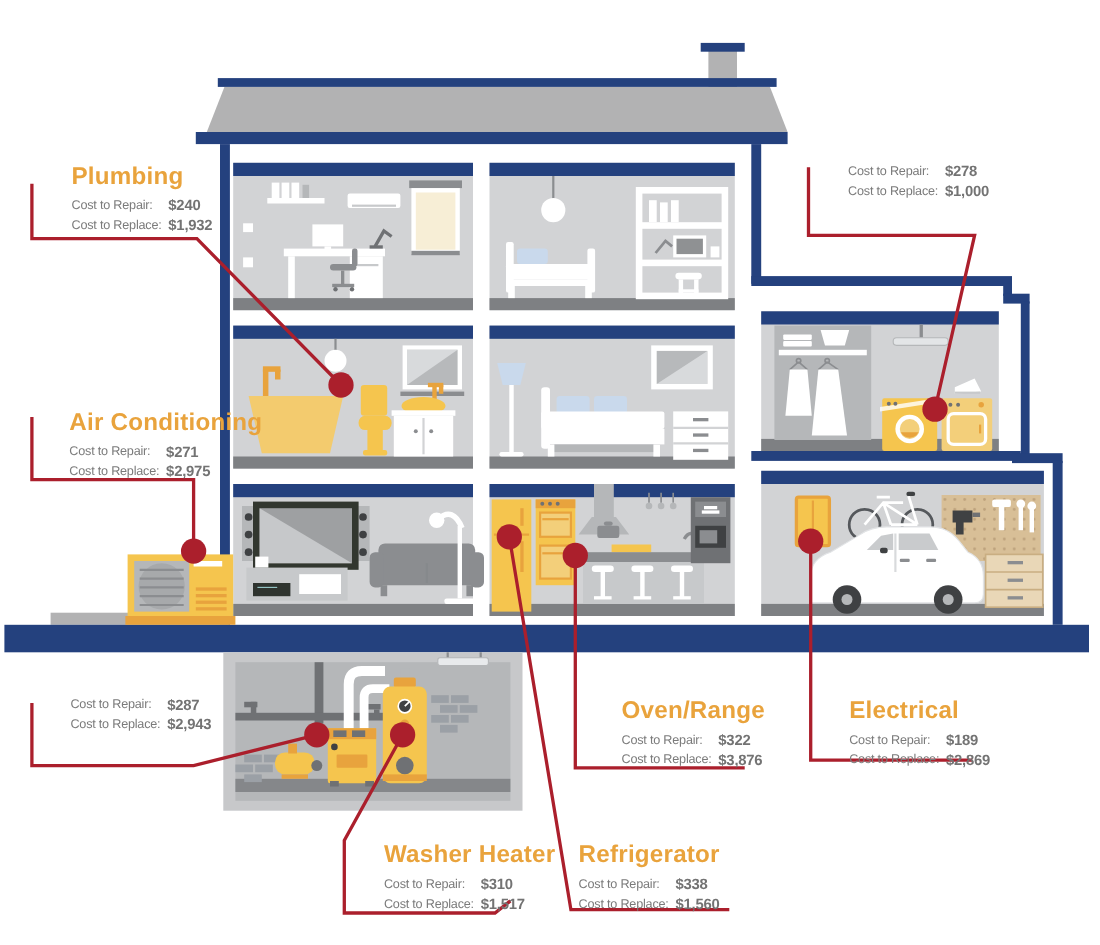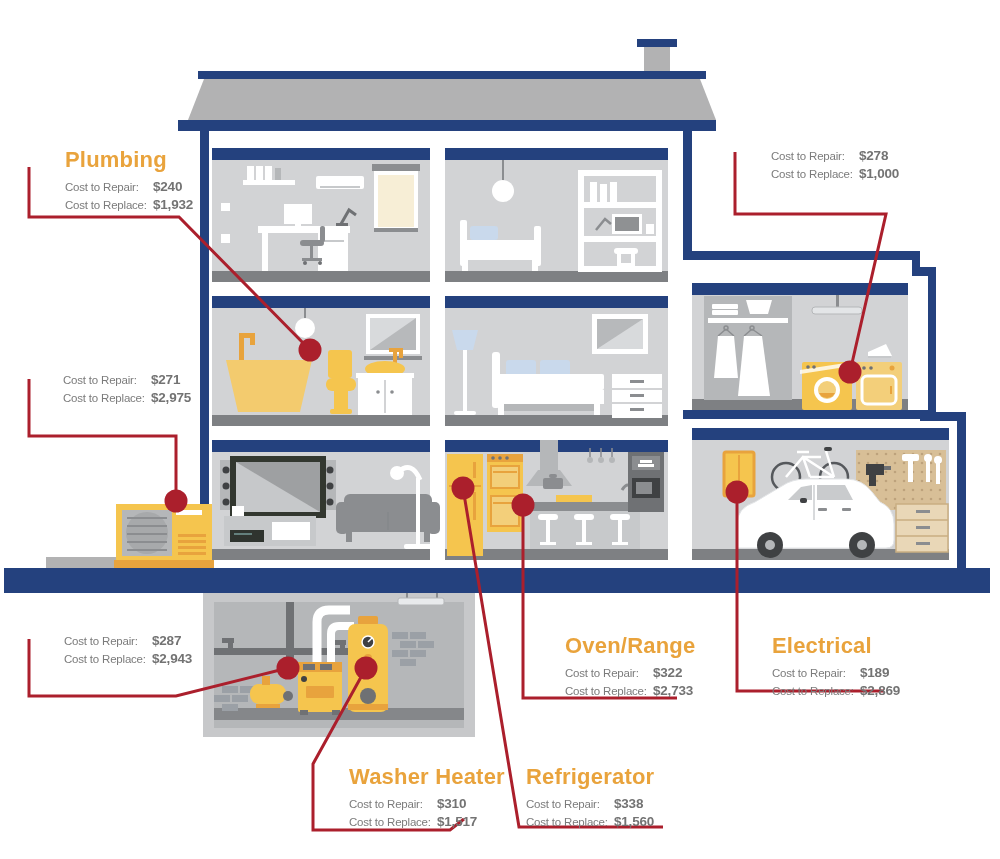--- a/index.html
+++ b/index.html
@@ -534,20 +534,21 @@
         <span class="co-label">Cost to Repair:</span>
         <span class="co-value">$240</span>
       </div>
   <div class="co-row">
         <span class="co-label">Cost to Replace:</span>
         <span class="co-value">$1,932</span>
       </div>
 </div>
 
 <div class="callout" style="left:35px;top:371px">
+  <div class="co-title">Air Conditioning</div>
   <div class="co-row">
         <span class="co-label">Cost to Repair:</span>
         <span class="co-value">$271</span>
       </div>
   <div class="co-row">
         <span class="co-label">Cost to Replace:</span>
         <span class="co-value">$2,975</span>
       </div>
 </div>
 
@@ -574,21 +575,21 @@
 </div>
 
 <div class="callout" style="left:537px;top:633px">
   <div class="co-title">Oven/Range</div>
   <div class="co-row">
         <span class="co-label">Cost to Repair:</span>
         <span class="co-value">$322</span>
       </div>
   <div class="co-row">
         <span class="co-label">Cost to Replace:</span>
-        <span class="co-value">$2,733</span>
+        <span class="co-value">$3,876</span>
       </div>
 </div>
 
 <div class="callout" style="left:744px;top:633px">
   <div class="co-title">Electrical</div>
   <div class="co-row">
         <span class="co-label">Cost to Repair:</span>
         <span class="co-value">$189</span>
       </div>
   <div class="co-row">

